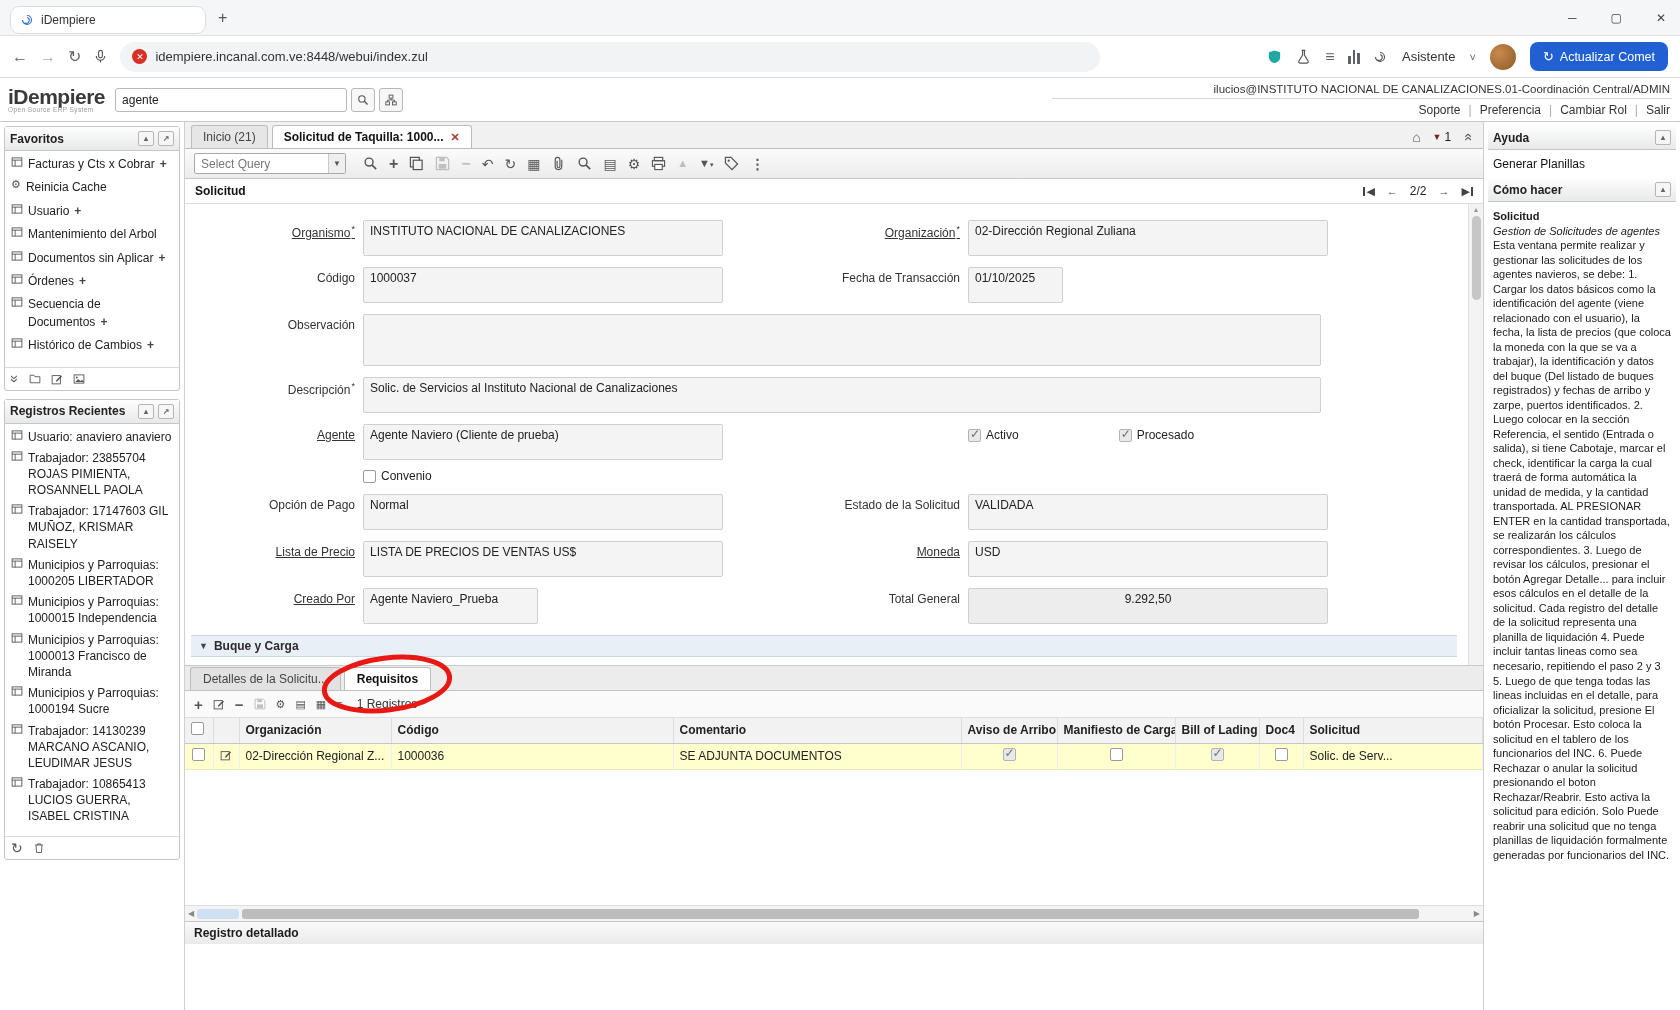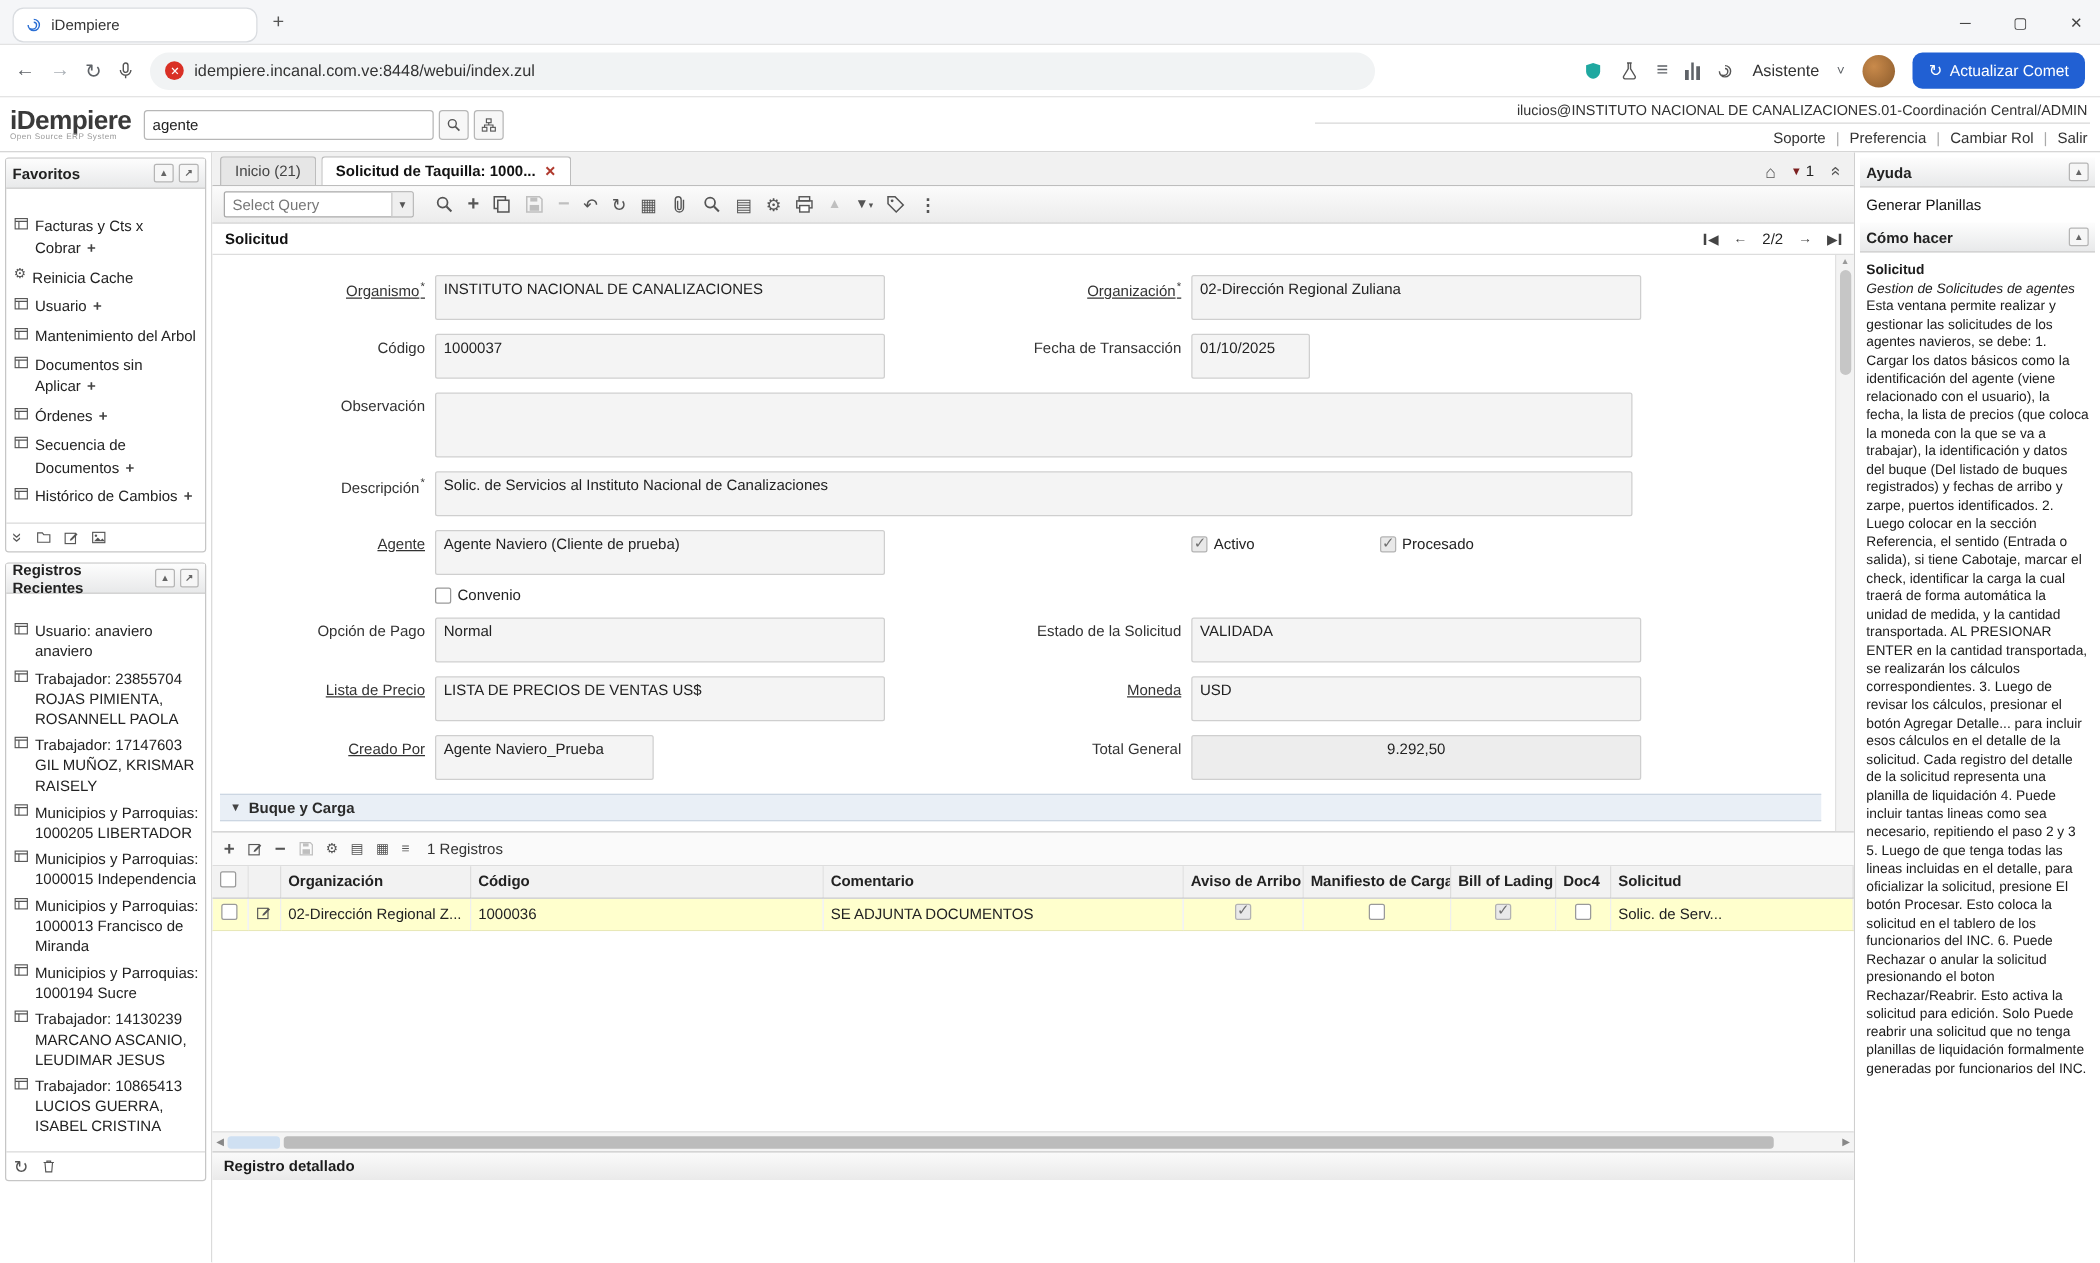--- a/index.html
+++ b/index.html
@@ -41,26 +41,26 @@
 .sqbtn{width:24px;height:24px;border:1px solid #b7b7b7;border-radius:3px;background:#f7f7f7;display:flex;align-items:center;justify-content:center}
 .hdrright{margin-left:auto;display:flex;flex-direction:column;align-items:flex-end;align-self:stretch;justify-content:flex-end;min-width:620px}
 .userinfo{font-size:11.5px;color:#333;padding:4px 2px 3px;border-bottom:1px solid #d7d7d7;width:100%;text-align:right}
 .hlinks{display:flex;align-items:center;gap:8px;padding:4px 2px;font-size:12px;color:#333}
 .hlinks .sep{color:#aaa}
 
 
 .workspace{display:flex;height:888px}
 
 
-.lpanelcol{width:170px;border-right:1px solid #cfcfcf;background:#fff;padding:4px;display:flex;flex-direction:column;gap:8px;overflow:hidden}
+.lpanelcol{width:185px;border-right:1px solid #cfcfcf;background:#fff;padding:4px;display:flex;flex-direction:column;gap:8px;overflow:hidden}
 .panel{border:1px solid #c6c6c6;border-radius:3px;background:#fff}
 .phead{height:24px;background:linear-gradient(#fdfdfd,#e8e9ea);border-bottom:1px solid #c6c6c6;display:flex;align-items:center;gap:4px;padding:0 5px;font-weight:bold;color:#222}
 .pbtn{margin-left:auto;width:16px;height:15px;border:1px solid #b5b5b5;border-radius:2px;background:#f6f6f6;font-size:8px;color:#666;display:flex;align-items:center;justify-content:center}
 .pbtn + .pbtn{margin-left:0}
-.pbody{padding:22px 4px 6px 6px}
+.pbody{padding:5px 4px 6px 6px}
 .fitem{display:flex;gap:5px;margin-bottom:6px;color:#222}
 .fitem .txt{line-height:1.45}
 .plus{font-weight:bold;color:#444;margin-left:5px}
 .pfoot{border-top:1px solid #d9d9d9;padding:4px 6px;display:flex;gap:10px;align-items:center}
 .rot90{display:inline-block;transform:rotate(90deg)}
 .ritem{display:flex;gap:5px;margin-bottom:5px;color:#222}
 .ritem .txt{line-height:1.35}
 
 
 .center{flex:1;display:flex;flex-direction:column;min-width:0;border-right:1px solid #cfcfcf;background:#fff}
@@ -580,20 +580,27 @@
           <span class="lb">Tipo de Factor</span>
           <div class="fd w360">Precio Directo</div>
         </div>
       </div>
       <div class="vsb">
         <span class="arr">▲</span>
         <span class="thumb"></span>
       </div>
     </div>
 
+    <div class="dtabs">
+      <div class="dtab"><span>Detalles de la Solicitu...</span></div>
+      <div class="dtab active"><span>Requisitos</span></div>
+      <svg class="annot" viewBox="0 0 140 66">
+        <ellipse cx="70" cy="33" rx="63" ry="26" fill="none" stroke="#e81812" stroke-width="5" transform="rotate(-7 70 33)"></ellipse>
+      </svg>
+    </div>
 
     <div class="dtb">
       <span class="gly" style="font-weight:bold;font-size:15px">+</span>
       <svg class="ic sm">
           <use href="#i-edit"></use>
         </svg>
       <span class="gly" style="font-weight:bold;font-size:15px">−</span>
       <svg class="ic sm dis">
           <use href="#i-save"></use>
         </svg>

